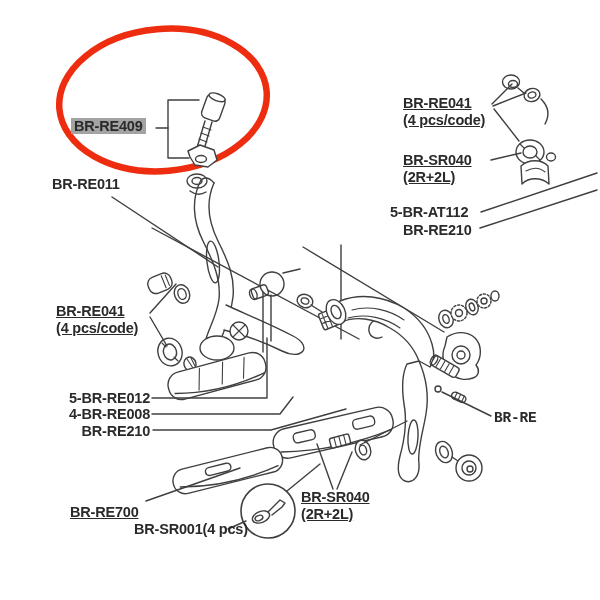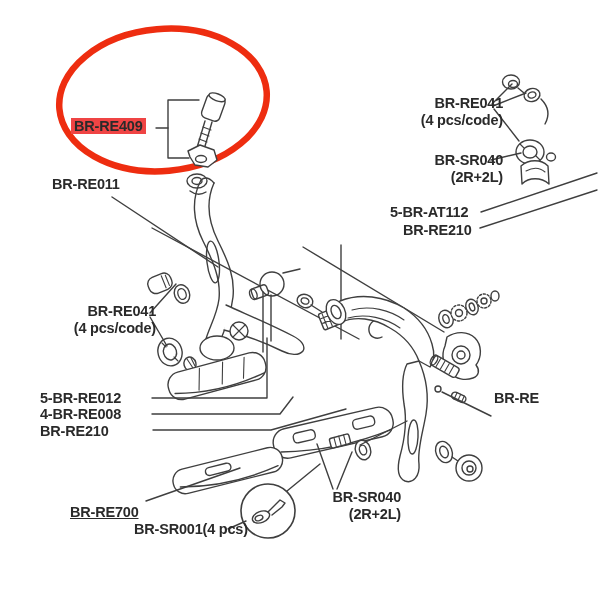--- a/index.html
+++ b/index.html
@@ -6,23 +6,23 @@
   body{
     width:600px;height:600px;position:relative;background:#ffffff;
     font-family:"Liberation Sans", sans-serif;overflow:hidden;
   }
   #stage{position:absolute;inset:0;width:600px;height:600px;}
   svg#art{position:absolute;left:0;top:0;z-index:1;}
   .lbl{
     position:absolute;z-index:3;font-size:14.5px;font-weight:bold;
     color:#2a2a2a;letter-spacing:-0.2px;line-height:17px;white-space:nowrap;
   }
-  .lbl.center{text-align:right;}
-  .lbl.right{text-align:left;}
-  .hl{background:#ef4444;padding:0 3px;}
+  .lbl.center{text-align:left;text-decoration:underline;}
+  .lbl.right{text-align:right;}
+  .hl{background:#a3a3a3;padding:0 3px;}
   .sub{font-weight:bold;}
   
   #art path,#art ellipse,#art circle,#art rect,#art line,#art polyline{
     stroke:#3f3f3f;stroke-width:1.4;fill:none;stroke-linecap:round;stroke-linejoin:round;
   }
   #art .thin{stroke-width:1.1;}
   #art .wfill{fill:#ffffff;}
   #art .red{stroke:#ee2d10;stroke-width:6.5;}
   #art .dash{stroke-dasharray:2.2,1.8;}
 </style>
@@ -264,15 +264,15 @@
 
   <div class="lbl center" style="left:403px;top:152px;width:100px;">
     <div>BR-SR040</div>
     <div class="sub">(2R+2L)</div>
   </div>
 
   <div class="lbl" style="left:390px;top:204px;text-align:right;">5-BR-AT112</div>
 
   <div class="lbl" style="left:403px;top:222px;">BR-RE210</div>
 
-  <div class="lbl" style="left:494px;top:390px;">BR-RE</div>
+  <div class="lbl" style="left:494px;top:410px;font-family:Liberation Mono, monospace;">BR-RE</div>
 
 </div>
 
 </body></html>

